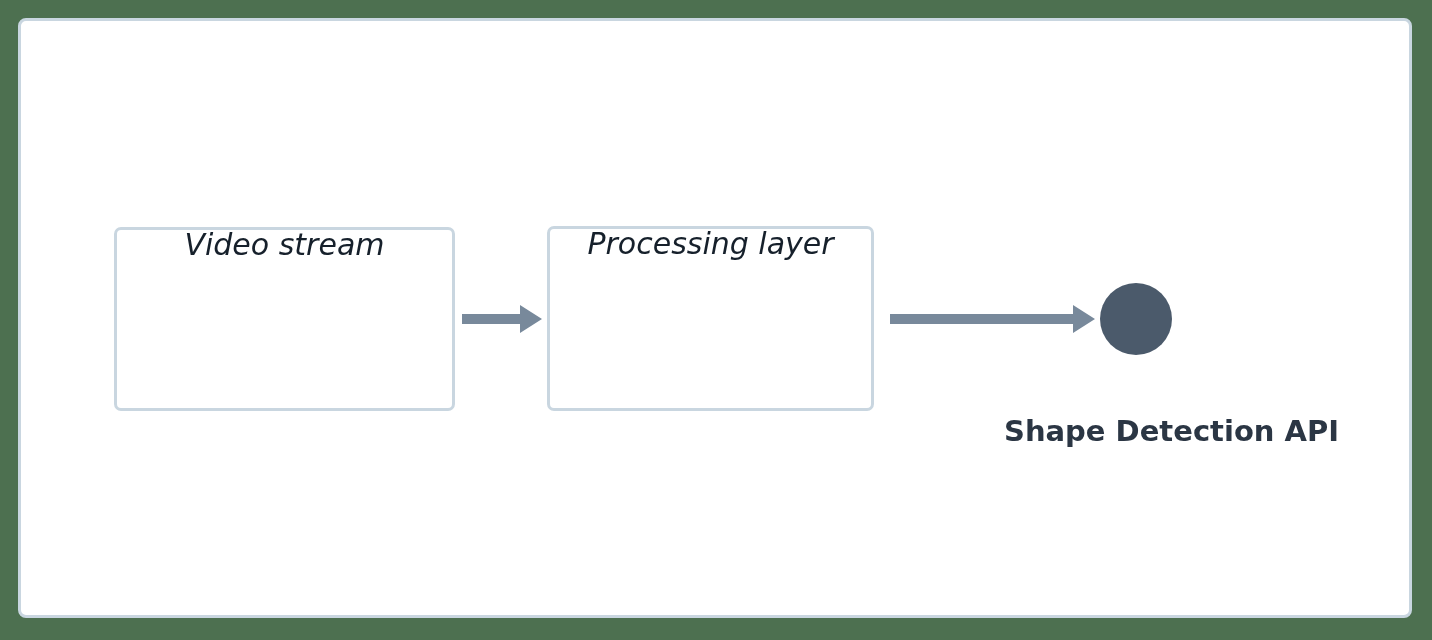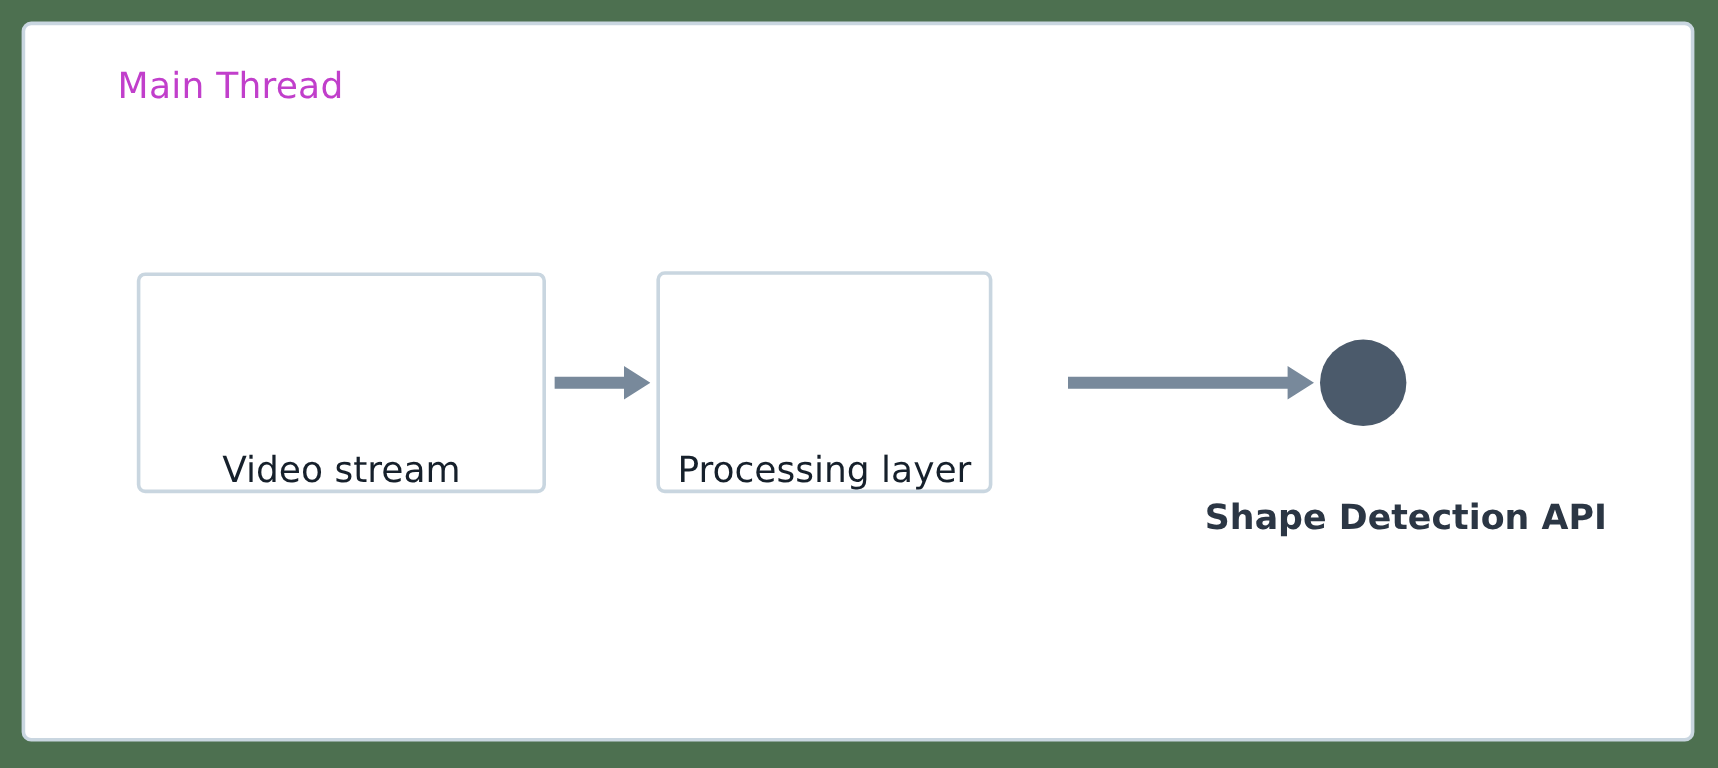--- a/index.html
+++ b/index.html
@@ -47,41 +47,42 @@
   }
 
   
   .node-box {
     position: absolute;
     box-sizing: border-box;
     background: #ffffff;
     border: 3px solid #c9d6e0;
     border-radius: 7px;
     display: flex;
-    align-items: flex-end;
+    align-items: flex-start;
     justify-content: center;
+    font-style: italic;
   }
   .node-box .node-label {
     font-size: 30px;
     color: #16202b;
     white-space: nowrap;
     line-height: 1;
   }
 
   #node-video-stream {
     left: 114px;
     top: 227px;
     width: 341px;
     height: 184px;
   }
 
   #node-processing-layer {
     left: 547px;
     top: 226px;
-    width: 280px;
+    width: 327px;
     height: 185px;
   }
 
   
   .arrow {
     position: absolute;
     height: 40px;
   }
   #arrow-video-to-processing {
     left: 462px;
@@ -116,21 +117,20 @@
     font-weight: bold;
   }
 </style>
 </head>
 <body>
 
 <div id="diagram-root">
 
   <div class="lane"></div>
 
-  <div class="lane-title">Main Thread</div>
 
   <div class="node-box" id="node-video-stream">
     <span class="node-label">Video stream</span>
   </div>
 
   <svg class="arrow" id="arrow-video-to-processing" viewBox="0 0 80 40" width="80" height="40">
     <path d="M0 15 L58 15 L58 6 L80 20 L58 34 L58 25 L0 25 Z" fill="#78899b"></path>
   </svg>
 
   <div class="node-box" id="node-processing-layer">

